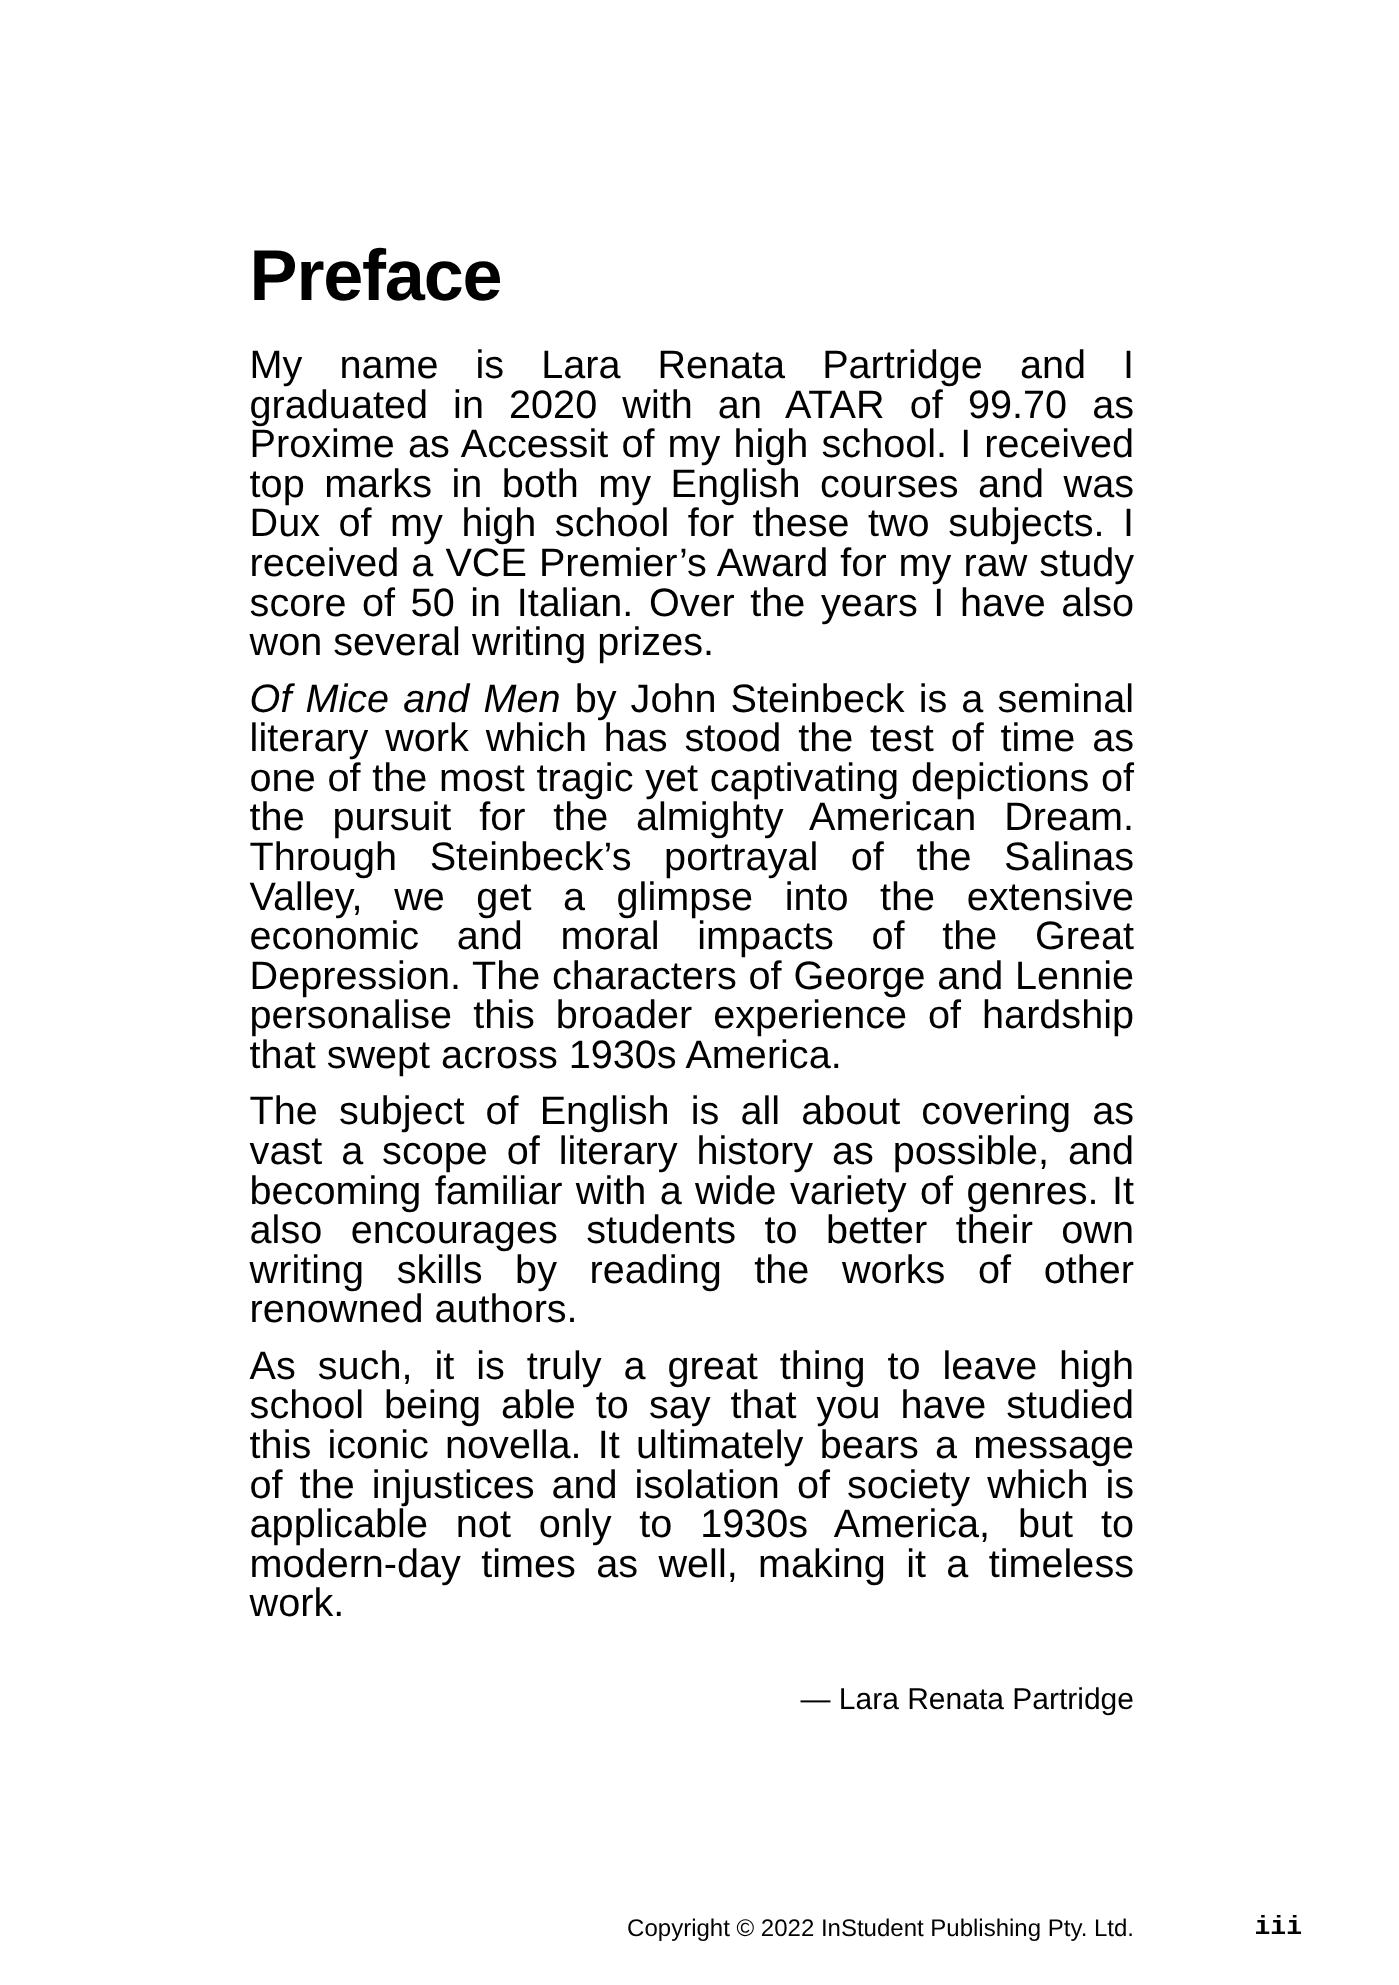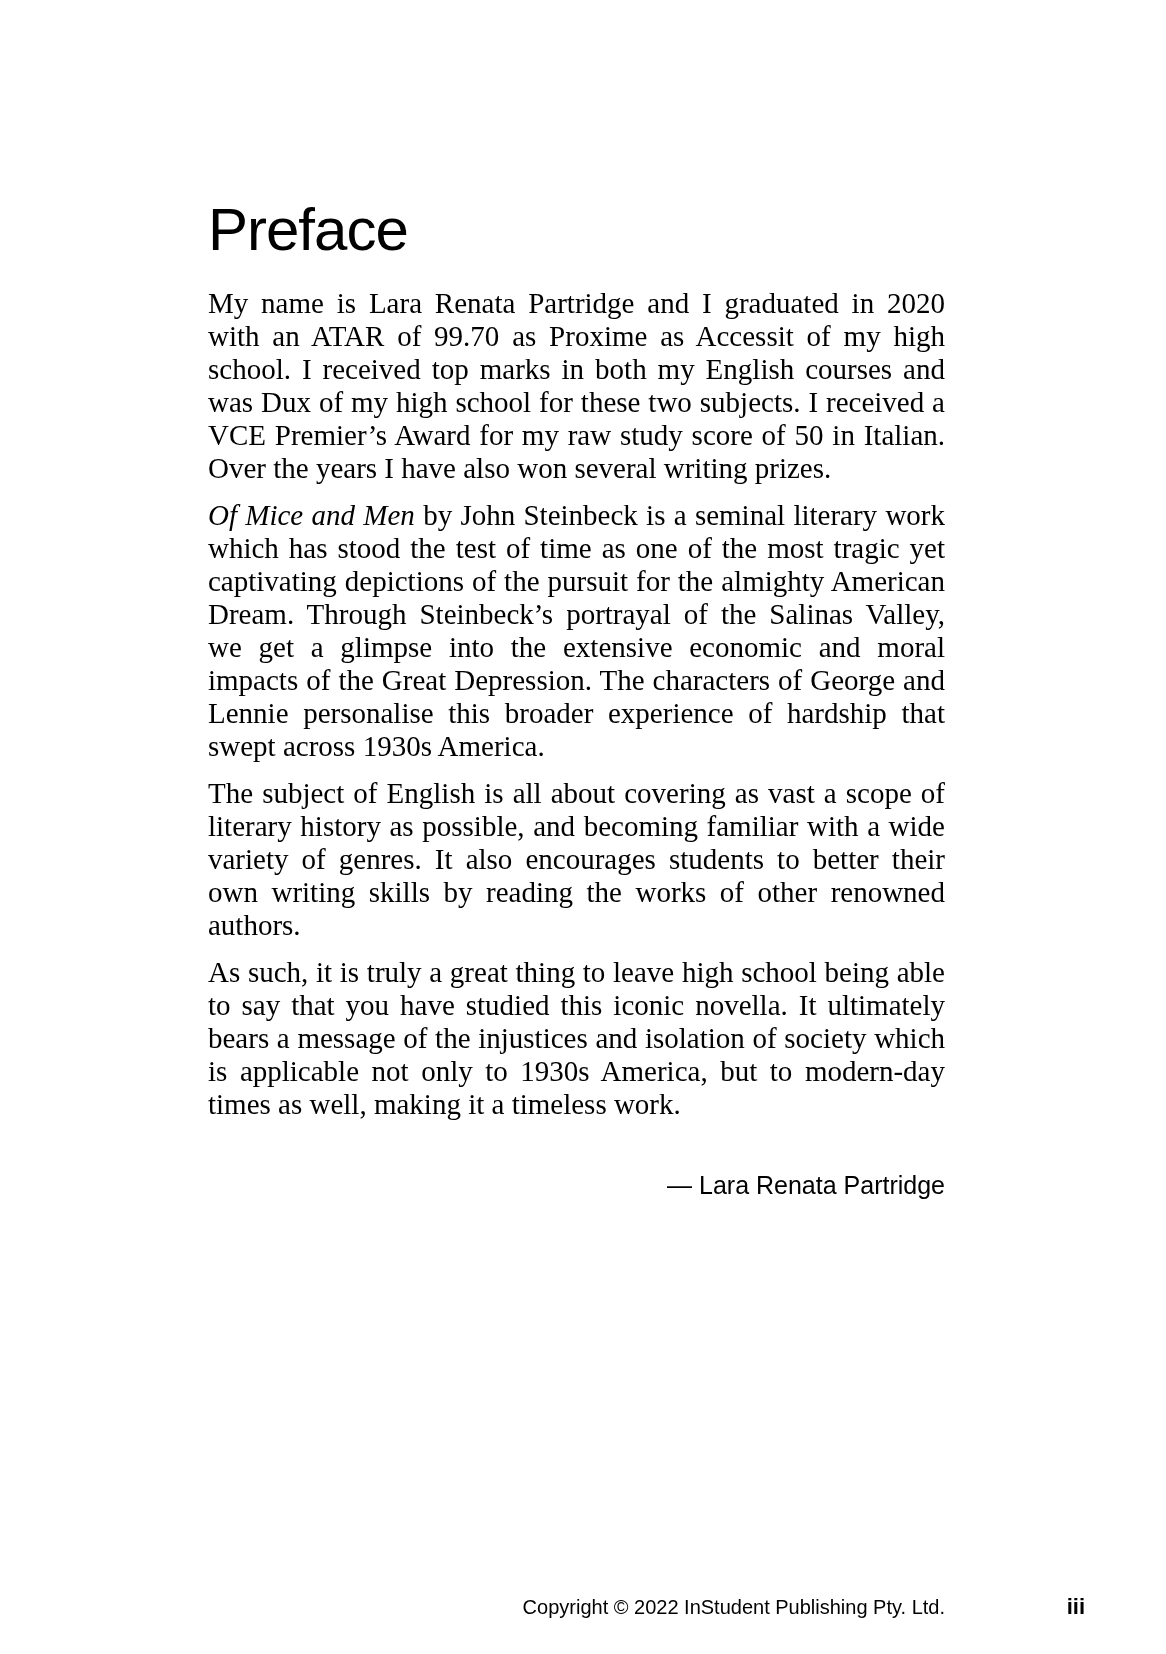--- a/index.html
+++ b/index.html
@@ -21,31 +21,30 @@
     background: #ffffff;
   }
   .content {
     position: absolute;
     left: 208px;
     top: 198px;
     width: 737px;
   }
   h1.title {
     font-size: 60px;
-    font-weight: normal;
+    font-weight: bold;
     line-height: 1.05;
     letter-spacing: -1px;
     margin: 0 0 26px 0;
   }
   .para {
-    font-size: 29px;
+    font-size: 33px;
     line-height: 33px;
     text-align: justify;
     margin: 0 0 14px 0;
-    font-family: Liberation Serif, serif;
   }
   .para em {
     font-style: italic;
   }
   .attribution {
     font-size: 25px;
     line-height: 33px;
     text-align: right;
     margin-top: 48px;
   }
@@ -64,20 +63,21 @@
     font-size: 20px;
     line-height: 26px;
   }
   .page-number {
     position: absolute;
     right: 81px;
     top: 0;
     font-size: 22px;
     line-height: 26px;
     font-weight: bold;
+    font-family: Liberation Mono, monospace;
   }
 </style>
 </head>
 <body>
 
 <div class="page">
   <div class="content">
     <h1 class="title">Preface</h1>
     <div>
         <p class="para"><span>My name is Lara Renata Partridge and I graduated in 2020 with an ATAR of 99.70 as Proxime as Accessit of my high school. I received top marks in both my English courses and was Dux of my high school for these two subjects. I received a VCE Premier’s Award for my raw study score of 50 in Italian. Over the years I have also won several writing prizes.</span></p>

